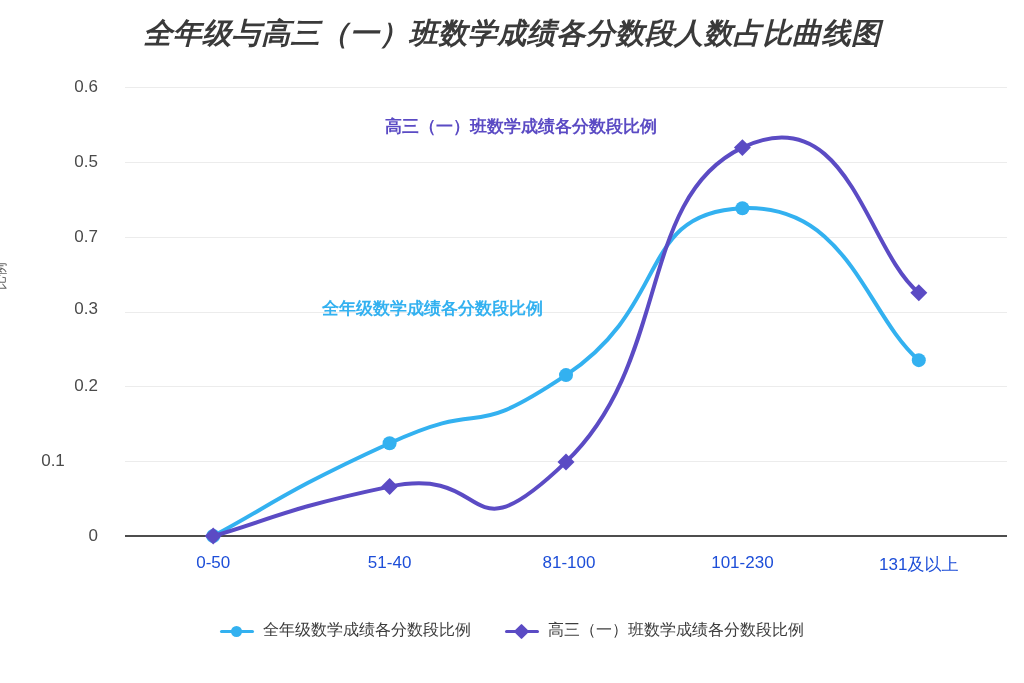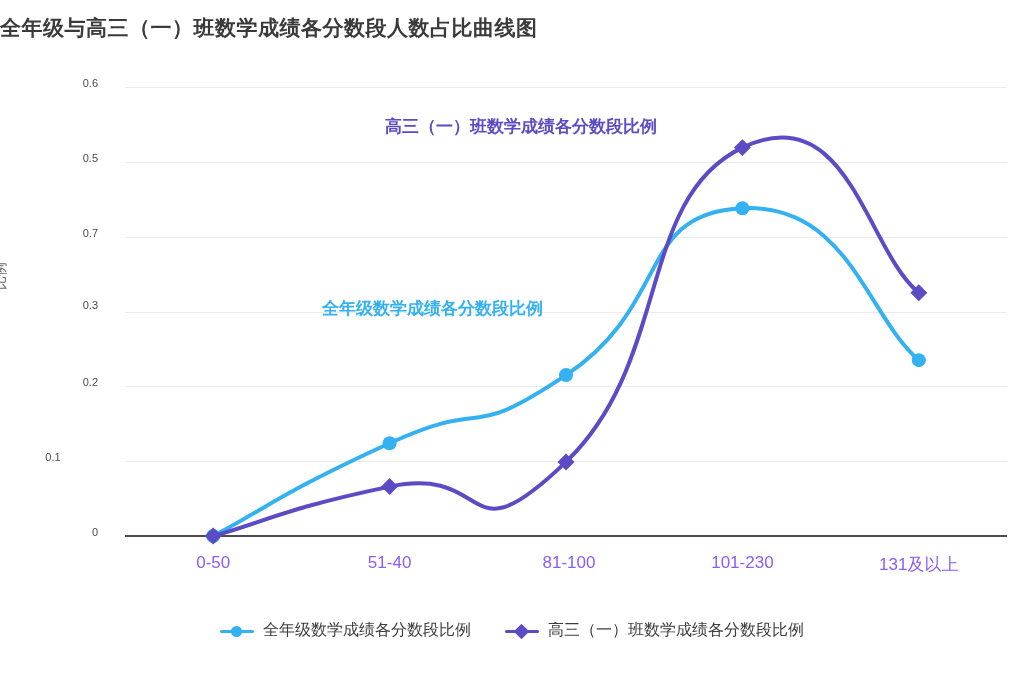--- a/index.html
+++ b/index.html
@@ -4,53 +4,54 @@
 <style>
   html,body{margin:0;padding:0;}
   body{
     width:1024px;height:683px;background:#ffffff;
     font-family:"Liberation Sans","DejaVu Sans",sans-serif;
     color:#333;overflow:hidden;position:relative;
   }
   #chart-root{position:absolute;inset:0;}
 
   .chart-title{
-    position:absolute;left:0;top:14px;width:1024px;
-    font-size:21px;font-weight:bold;color:#3a3a3a;letter-spacing:0.5px;
+    position:absolute;left:0;top:14px;width:1024px;text-align:center;
+    font-size:29px;font-weight:bold;color:#3a3a3a;letter-spacing:0.5px;
     white-space:nowrap;
+    font-style:italic;
   }
 
   .plot{
     position:absolute;left:125px;top:87px;width:882px;height:449px;
   }
   .gridline{
     position:absolute;left:0;width:882px;height:1px;background:#ececec;
   }
   .axis-x-line{
     position:absolute;left:0;width:882px;height:2px;background:#4d4d4d;
     bottom:-1px;
   }
 
   .ytick{
     position:absolute;right:1028px;width:60px;text-align:right;
-    font-size:11px;color:#4a4a4a;transform:translateY(-10px);
+    font-size:17px;color:#4a4a4a;transform:translateY(-10px);
     white-space:nowrap;
   }
   .ylabels{position:absolute;left:0;top:87px;width:110px;height:449px;}
   .ylabels .ytick{position:absolute;right:12px;width:90px;text-align:right;}
 
   .yaxis-title{
     position:absolute;left:-8px;top:290px;font-size:14px;color:#666;
     transform:rotate(-90deg);transform-origin:left top;white-space:nowrap;
   }
 
   .xlabels{position:absolute;left:125px;top:553px;width:882px;height:30px;}
   .xtick{
     position:absolute;top:0;transform:translateX(-50%);
-    font-size:17px;color:#8b5cf6;white-space:nowrap;
+    font-size:17px;color:#1d4ed8;white-space:nowrap;
   }
 
   .annot{
     position:absolute;font-size:17px;font-weight:bold;white-space:nowrap;
   }
   #annot-purple{left:385px;top:115px;color:#5b4bc4;}
   #annot-blue{left:322px;top:297px;color:#33b1f0;}
 
   .legend{
     position:absolute;left:0;top:620px;width:1024px;

